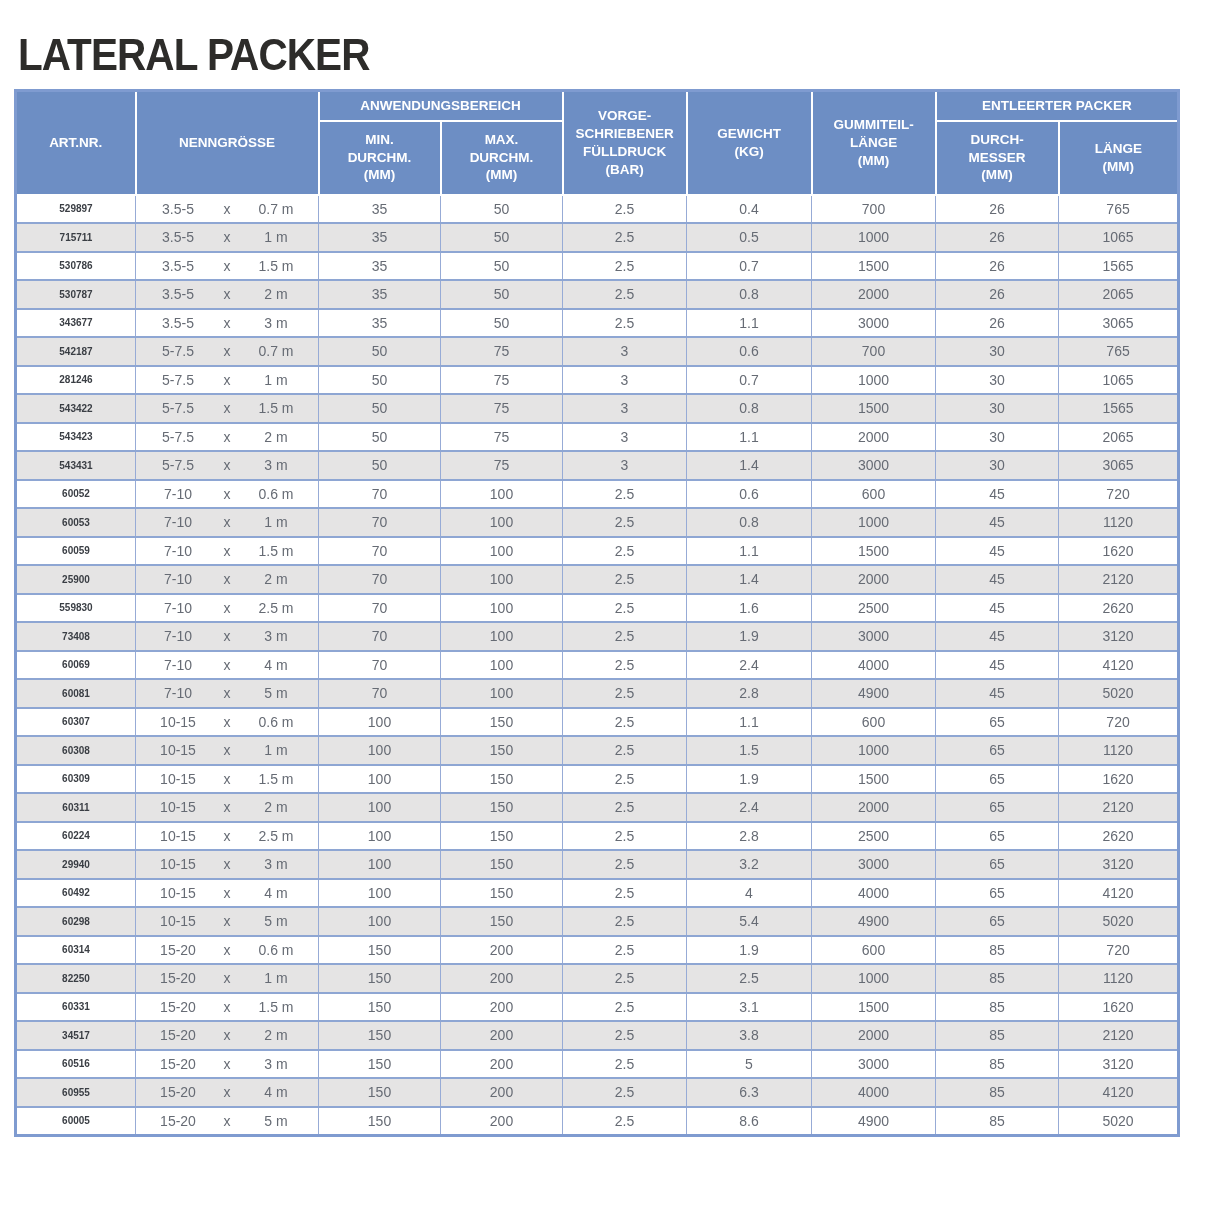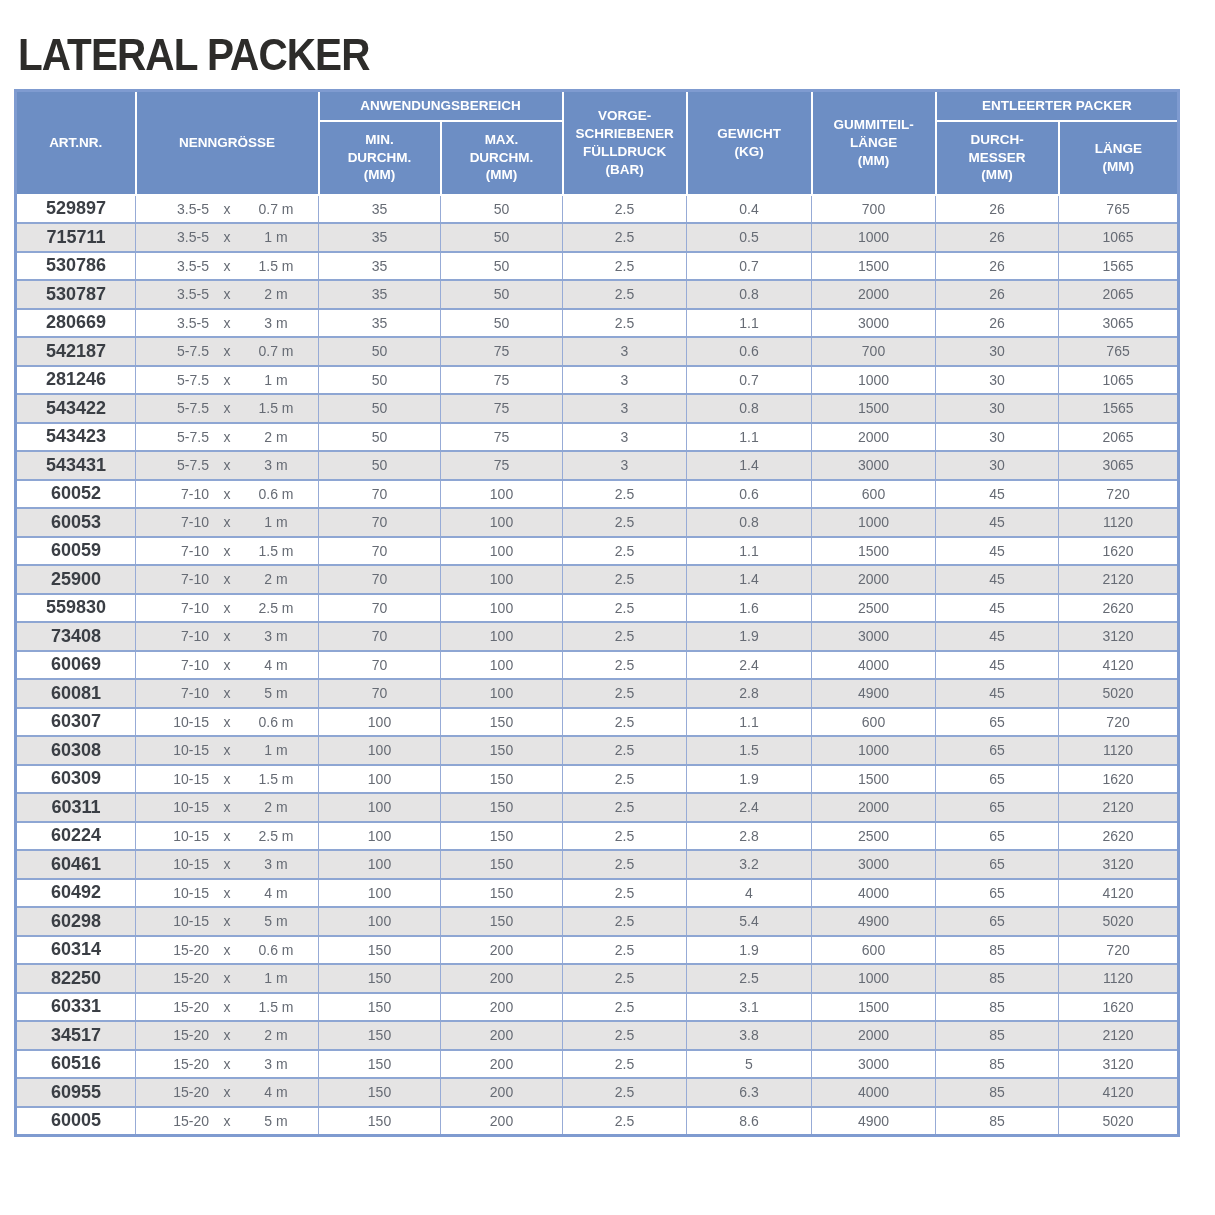--- a/index.html
+++ b/index.html
@@ -55,25 +55,25 @@
     font-size:14px;
     color:var(--text-gray);
     border-left:1px solid #97abd6;
     border-right:1px solid #97abd6;
     border-top:2px solid var(--grid-blue);
     border-bottom:2px solid var(--grid-blue);
     padding:0 2px;
   }
   tbody tr:nth-child(odd){background:#ffffff;}
   tbody tr:nth-child(even){background:var(--stripe-gray);}
-  tbody td.c-art{font-weight:bold;color:var(--artnr-dark);font-size:18px;}
+  tbody td.c-art{font-weight:bold;color:var(--artnr-dark);font-size:10px;}
   .nenn-wrap{
     display:flex;align-items:center;justify-content:center;
   }
-  .nenn-wrap .nenn-size{display:inline-block;width:62px;text-align:right;}
+  .nenn-wrap .nenn-size{display:inline-block;width:62px;}
   .nenn-wrap .nenn-x{display:inline-block;width:36px;text-align:center;}
   .nenn-wrap .nenn-len{display:inline-block;width:62px;text-align:center;}
 </style>
 </head>
 <body>
 
 <div class="page">
   <h1 class="title">LATERAL PACKER</h1>
 
   <table class="packer-table">
@@ -181,21 +181,21 @@
           </td>
           <td class="c-num">35</td>
           <td class="c-num">50</td>
           <td class="c-num">2.5</td>
           <td class="c-num">0.8</td>
           <td class="c-num">2000</td>
           <td class="c-num">26</td>
           <td class="c-num">2065</td>
         </tr>
         <tr>
-          <td class="c-art">280669</td>
+          <td class="c-art">343677</td>
           <td class="c-nenn">
             <div class="nenn-wrap">
               <span class="nenn-size">3.5-5</span>
               <span class="nenn-x">x</span>
               <span class="nenn-len">3 m</span>
             </div>
           </td>
           <td class="c-num">35</td>
           <td class="c-num">50</td>
           <td class="c-num">2.5</td>
@@ -504,21 +504,21 @@
           </td>
           <td class="c-num">100</td>
           <td class="c-num">150</td>
           <td class="c-num">2.5</td>
           <td class="c-num">2.8</td>
           <td class="c-num">2500</td>
           <td class="c-num">65</td>
           <td class="c-num">2620</td>
         </tr>
         <tr>
-          <td class="c-art">60461</td>
+          <td class="c-art">29940</td>
           <td class="c-nenn">
             <div class="nenn-wrap">
               <span class="nenn-size">10-15</span>
               <span class="nenn-x">x</span>
               <span class="nenn-len">3 m</span>
             </div>
           </td>
           <td class="c-num">100</td>
           <td class="c-num">150</td>
           <td class="c-num">2.5</td>

